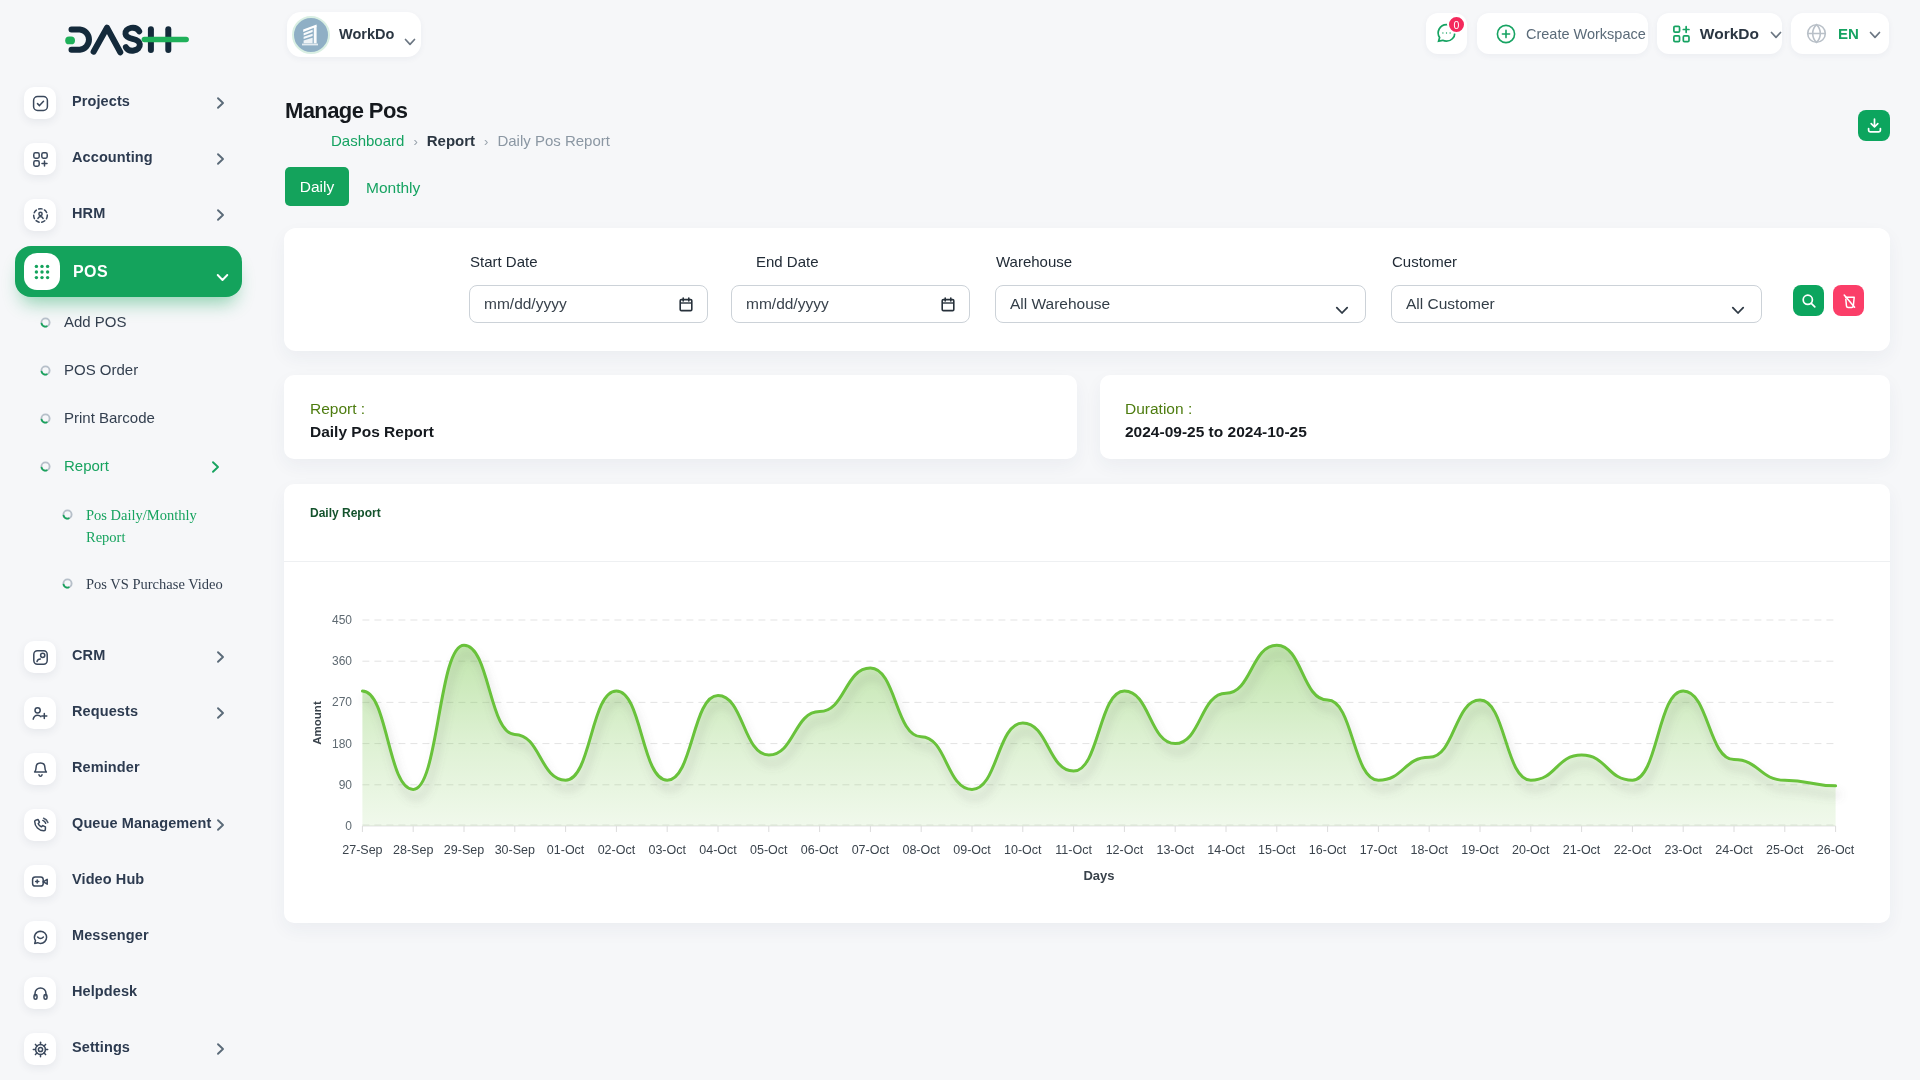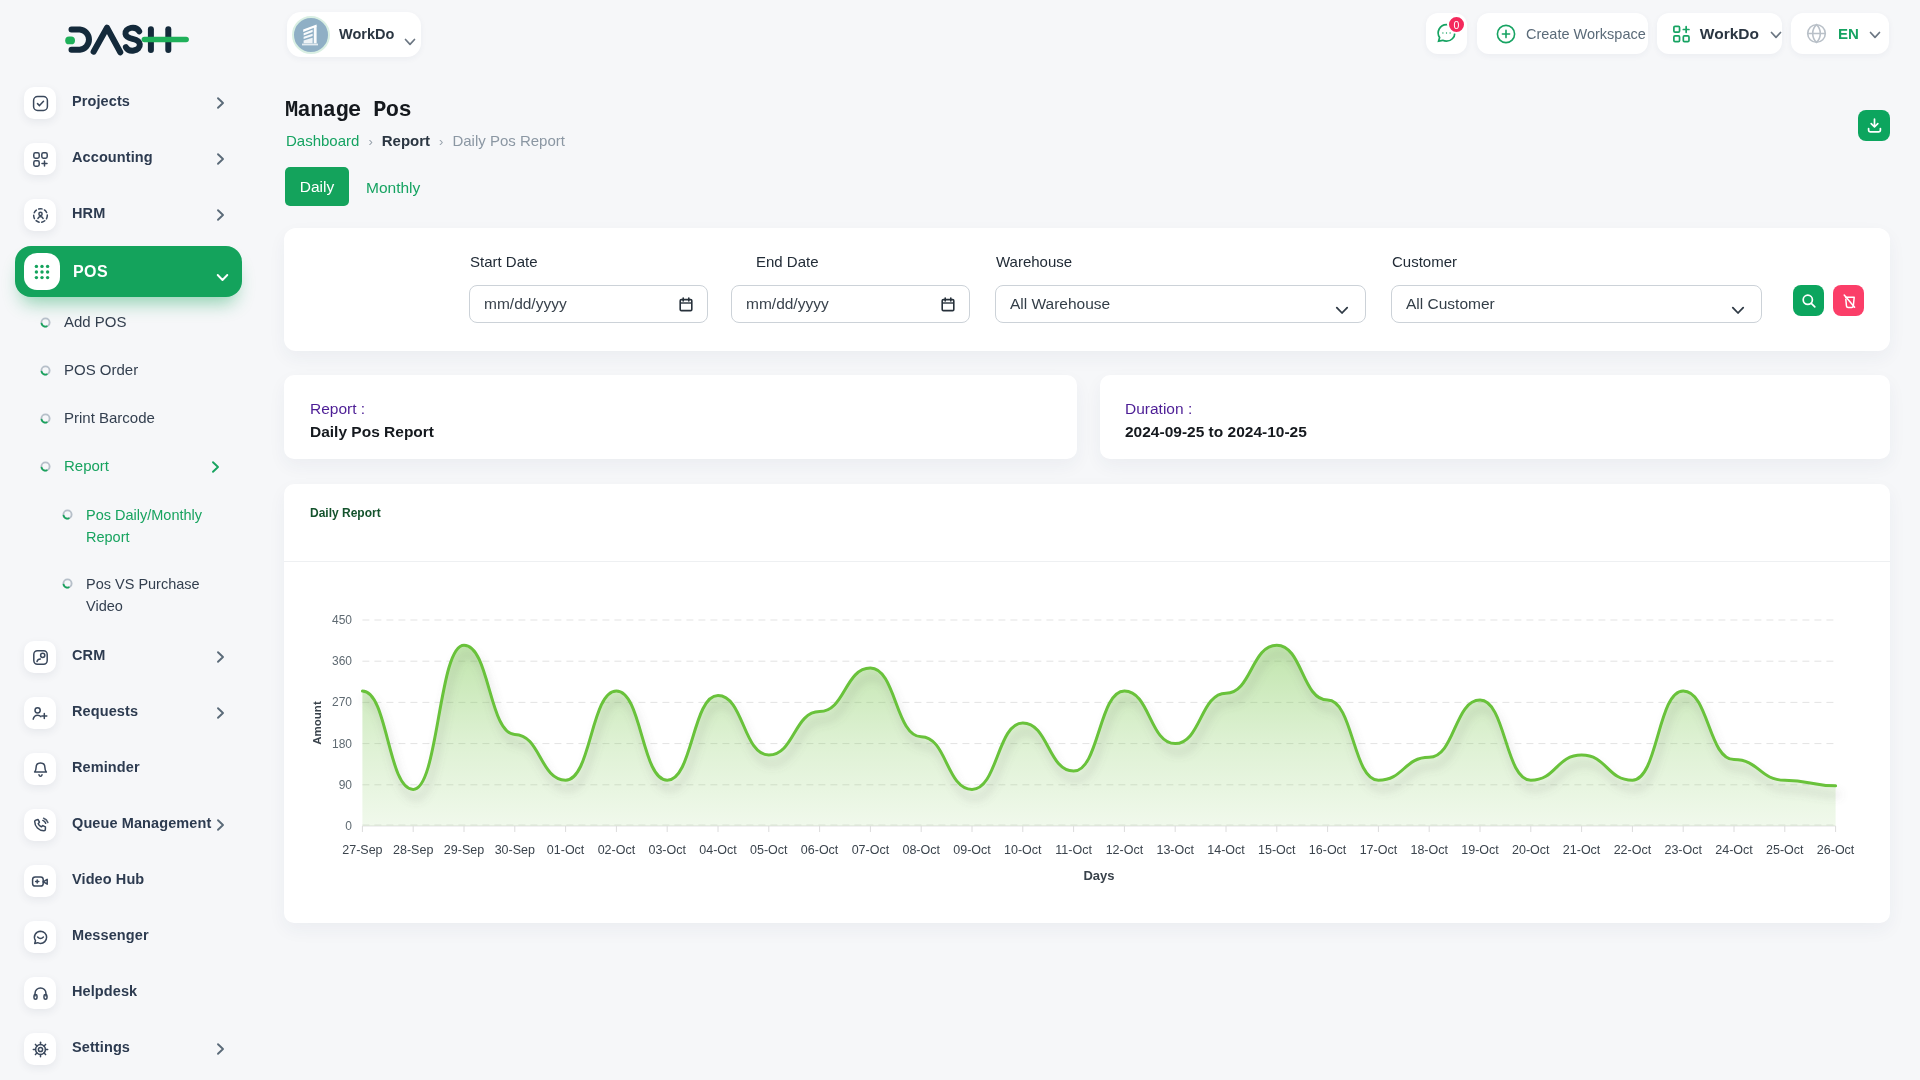--- a/index.html
+++ b/index.html
@@ -3,41 +3,41 @@
 <style>
 * { margin:0; padding:0; box-sizing:border-box; }
 html,body { width:1920px; height:1080px; overflow:hidden; font-family:"Liberation Sans", sans-serif; background:#f6f7f9; color:#1f2937; }
 .abs { position:absolute; }
 .card { position:absolute; background:#fff; border-radius:12px; box-shadow:0 7px 18px rgba(40,60,90,.05); }
 
 .icbox { position:absolute; left:24px; width:32px; height:32px; background:#fff; border-radius:10px; box-shadow:0 3px 8px rgba(35,55,80,.08); display:flex; align-items:center; justify-content:center; }
 .nlabel { position:absolute; left:72px; font-size:14.5px; font-weight:bold; color:#2d3b50; letter-spacing:.1px; }
 .nchev { position:absolute; left:216px; }
 .slabel { position:absolute; left:64px; font-size:15px; color:#333f4f; }
-.sslabel { position:absolute; left:86px; font-size:14.5px; color:#333f4f; width:152px; line-height:22px; }
+.sslabel { position:absolute; left:86px; font-size:14.5px; color:#333f4f; width:152px; line-height:22px;font-family:Liberation Serif, serif; }
 .green { color:#17a35f !important; }
 .pospill { position:absolute; left:15px; top:246px; width:227px; height:51px; background:#14a35c; border-radius:16px; box-shadow:0 12px 18px -6px rgba(20,163,92,.45);padding-left:35px; }
 .pospill .pbox { position:absolute; left:9px; top:7px; width:36px; height:37px; background:#fff; border-radius:13px; display:flex; align-items:center; justify-content:center; }
 .pospill .ptxt { position:absolute; left:58px; top:17px; color:#fff; font-weight:bold; font-size:16px; letter-spacing:.4px; }
 .pospill .pchev { position:absolute; left:201px; top:22px; }
 
 .wpill { position:absolute; left:287px; top:12px; width:134px; height:45px; background:#fff; border-radius:14px; box-shadow:0 2px 6px rgba(40,60,90,.05); }
 .avatar { position:absolute; left:5px; top:3.5px; width:38px; height:38px; border-radius:50%; background:#8fafc5; border:2px solid #d9efe3; display:flex; align-items:center; justify-content:center; }
 .tbtn { position:absolute; top:13px; height:41px; background:#fff; border-radius:12px; box-shadow:0 2px 6px rgba(40,60,90,.05); display:flex; align-items:center; }
 
-h1 { position:absolute; left:285px; top:98px; font-size:22px; letter-spacing:-0.6px; color:#15191e;font-family:Liberation Mono, monospace; }
+h1 { position:absolute; left:285px; top:98px; font-size:22px; letter-spacing:-0.6px; color:#15191e; }
 .crumb { position:absolute; left:286px; top:132px; font-size:15px; color:#8b97a3; }
-.crumb .g { color:#16a362; } .crumb .d { color:#2b3642; font-weight:bold; } .crumb .sep { color:#99a3ad; padding:0 9px; font-size:13px; }
+.crumb .g { color:#16a362;margin-left:45px; } .crumb .d { color:#2b3642; font-weight:bold; } .crumb .sep { color:#99a3ad; padding:0 9px; font-size:13px; }
 .dailybtn { position:absolute; left:285px; top:167px; width:64px; height:39px; background:#14a35c; border-radius:5px; color:#fff; font-size:15.5px; display:flex; align-items:center; justify-content:center; }
 .monthly { position:absolute; left:366px; top:179px; font-size:15.5px; color:#16a362; }
 .dlbtn { position:absolute; left:1858px; top:110px; width:32px; height:31px; background:#0ca55e; border-radius:8px; display:flex; align-items:center; justify-content:center; }
 .flabel { position:absolute; top:253px; font-size:15px; color:#222c37; }
 .finput { position:absolute; top:285px; height:38px; background:#fff; border:1px solid #ccd2d8; border-radius:8px; font-size:15.5px; color:#333e48; display:flex; align-items:center; padding:0 14px; }
 .sqbtn { position:absolute; top:285px; width:31px; height:31px; border-radius:8px; display:flex; align-items:center; justify-content:center; }
-.rc-lab { font-size:15.5px; color:#4c1d95; }
+.rc-lab { font-size:15.5px; color:#4d7c0f; }
 .rc-val { font-size:15.5px; font-weight:bold; color:#15191e; margin-top:4px; }
 </style></head>
 <body>
 <div class="abs" style="left:0;top:0">
     <svg style="position:absolute;left:0px;top:0px" width="200" height="60" viewBox="0 0 200 60" fill="none">
 <g stroke="#142a3b" stroke-width="6" stroke-linecap="round" stroke-linejoin="round">
 <path d="M71.5 29.4 h8.3 a10.2 10.2 0 0 1 0 20.3 h-8.3"></path>
 <path d="M93.6 51.7 L107 27.7 L120.3 52.3"></path>
 <path d="M139.2 31.3 c-1.6-2.7-4.9-4-8.2-3.4 -3.6.7-5.9 3.1-5.5 6 .4 3.3 3.8 4.2 7 5 3.3.8 7 1.8 7.3 5.4 .3 3.2-2.3 5.6-6 6.2 -3.3.5-6.5-.8-7.9-3.3"></path>
 <path d="M150.9 29.3 V 49.9"></path>

